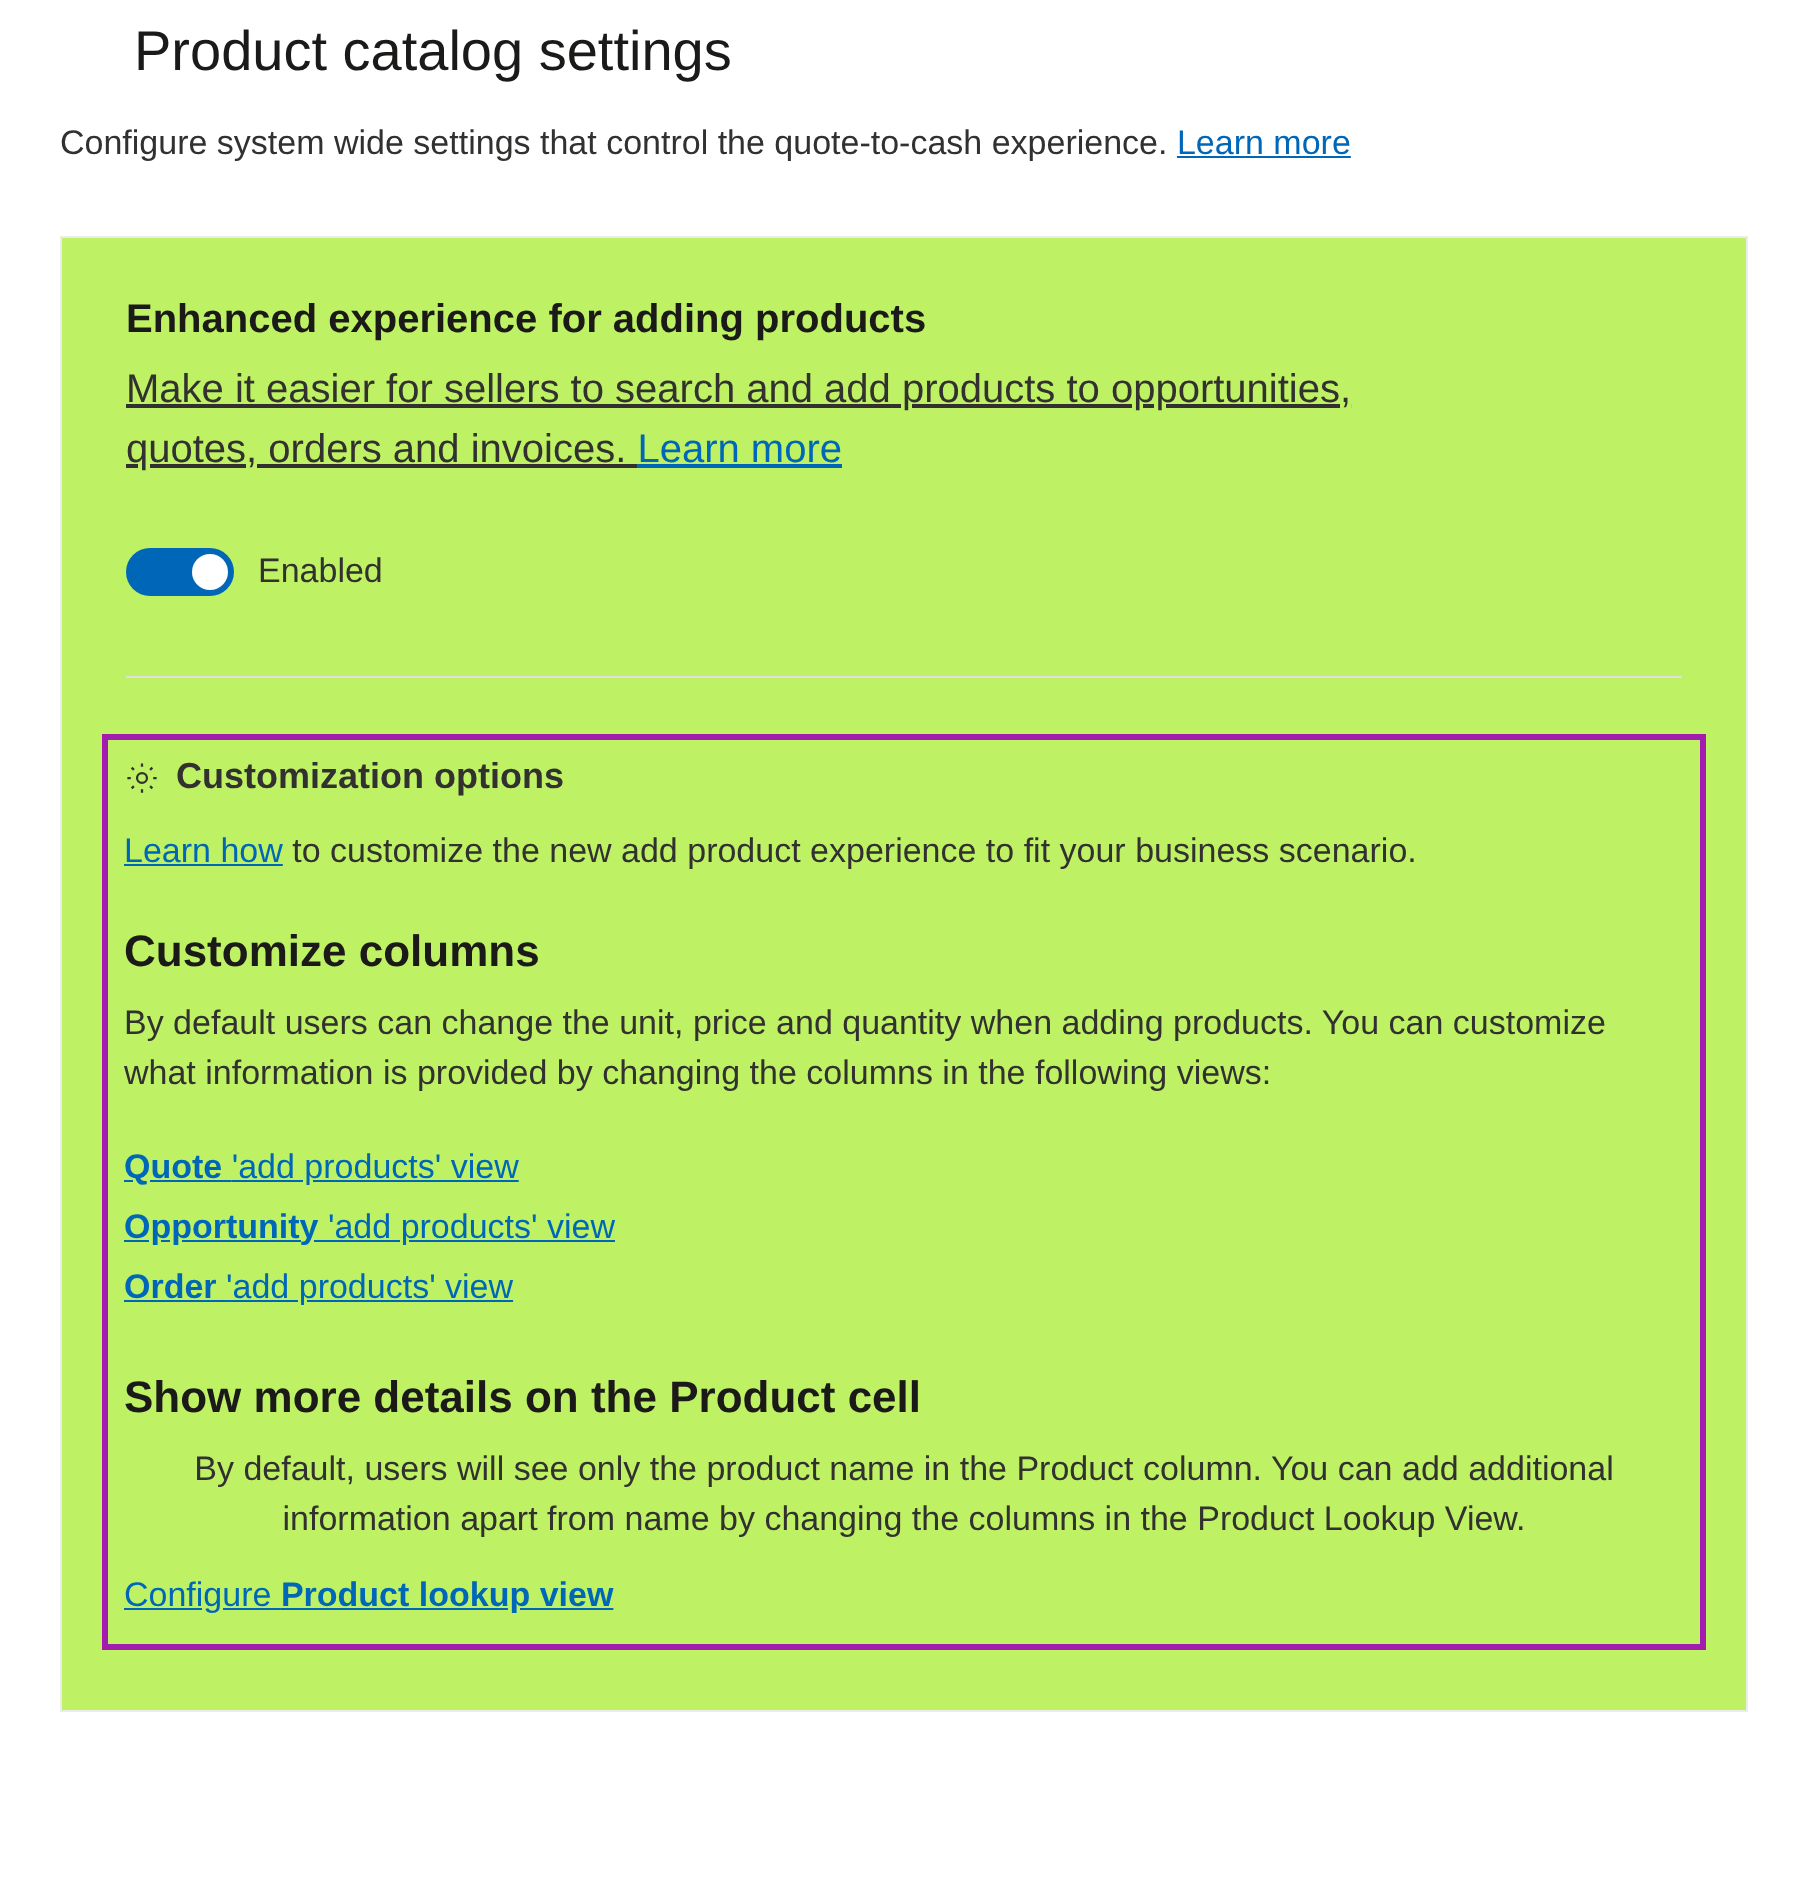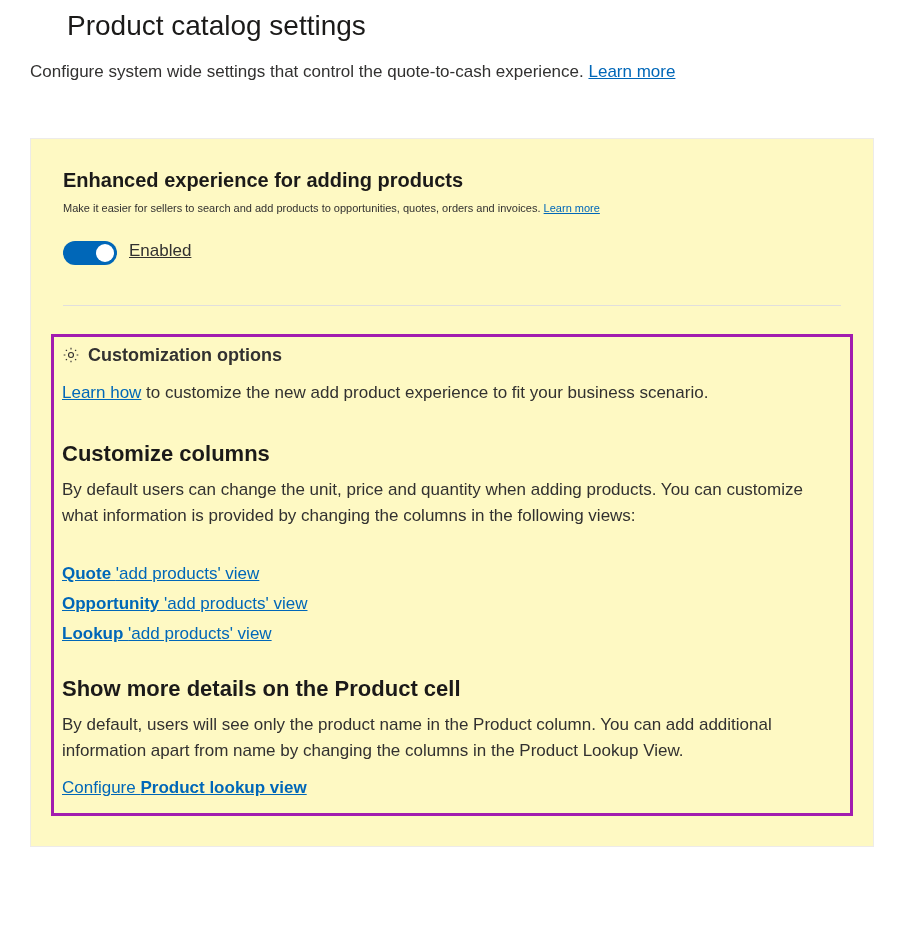--- a/index.html
+++ b/index.html
@@ -15,48 +15,49 @@
       font-size: 28px;
       font-weight: 400;
       margin-top: 10px;
       margin-bottom: 20px;
       color: #1b1a19;
       margin-left: 37px;
     }
     .page-subtitle {
       font-size: 17px;
       color: #323130;
-      margin-bottom: 56px;
+      margin-bottom: 36px;
     }
     .card {
-      background: #fef9c3;
+      background: #bef264;
       border: 1px solid #edebe9;
       padding: 30px 32px;
     }
     .card h2 {
       font-size: 20px;
       font-weight: 600;
       color: #1b1a19;
       margin-bottom: 8px;
     }
     .card-desc {
-      font-size: 11px;
+      font-size: 20px;
       color: #323130;
       max-width: 650px;
       line-height: 1.5;
-      margin-bottom: 24px;
+      margin-bottom: 34px;
+      text-decoration: underline;
     }
     .link {
       color: #0067b8;
       text-decoration: underline;
       cursor: pointer;
     }
     .link-bold { font-weight: 600; }
     .link-entity { font-weight: 700; }
-    .toggle-row { display: flex; align-items: flex-start; gap: 12px; margin-bottom: 40px; text-decoration: underline; }
+    .toggle-row { display: flex; align-items: center; gap: 12px; margin-bottom: 40px; }
     .toggle {
       width: 54px; height: 24px;
       background: #0067b8;
       border-radius: 12px;
       position: relative;
       cursor: pointer;
     }
     .toggle::after {
       content:"";
       position:absolute;
@@ -71,21 +72,21 @@
       border: 3px solid #a21caf;
       padding: 8px 8px 12px 8px;
       margin: 0 -12px;
     }
     .section-sub {
       display:flex; align-items:center; gap:8px;
       font-size:18px; font-weight:600;
       margin-bottom:14px;
     }
     .gear-icon { width:18px; height:18px; display:inline-block; }
-    .section-text { font-size:17px; line-height:1.5; margin-bottom:36px; }
+    .section-text { font-size:17px; line-height:1.5; margin-bottom:24px; }
     .sub-heading {
       font-size:22px; font-weight:600; color:#1b1a19;
       margin-top:20px; margin-bottom:10px;
     }
     .link-list { list-style:none; margin-top:12px; }
     .link-list li { margin-bottom:10px; font-size:17px; }
     .link-list a { color:#0067b8; text-decoration:underline; }
   </style>
 </head>
 <body>
@@ -123,23 +124,23 @@
       <p class="section-text">
         <a class="link">Learn how</a><span> to customize the new add product experience to fit your business scenario.</span>
       </p>
 
       <div class="sub-heading">Customize columns</div>
       <p class="section-text" style="">By default users can change the unit, price and quantity when adding products. You can customize what information is provided by changing the columns in the following views:</p>
 
       <ul class="link-list">
         <li><a class="link"><span class="link-entity">Quote </span><span>'add products' view</span></a></li>
         <li><a class="link"><span class="link-entity">Opportunity </span><span>'add products' view</span></a></li>
-        <li><a class="link"><span class="link-entity">Lookup </span><span>'add products' view</span></a></li>
+        <li><a class="link"><span class="link-entity">Order </span><span>'add products' view</span></a></li>
       </ul>
 
       <div class="sub-heading" style="margin-top:32px;">Show more details on the Product cell</div>
-      <p class="section-text" style="margin-bottom:12px;">By default, users will see only the product name in the Product column. You can add additional information apart from name by changing the columns in the Product Lookup View.</p>
+      <p class="section-text" style="margin-bottom:12px;text-align:center;">By default, users will see only the product name in the Product column. You can add additional information apart from name by changing the columns in the Product Lookup View.</p>
       <p class="section-text" style="margin-bottom:0;">
         <a class="link"><span>Configure </span><span class="link-bold">Product lookup view</span></a>
       </p>
     </div>
   </div>
 </div>
 
 </body></html>

